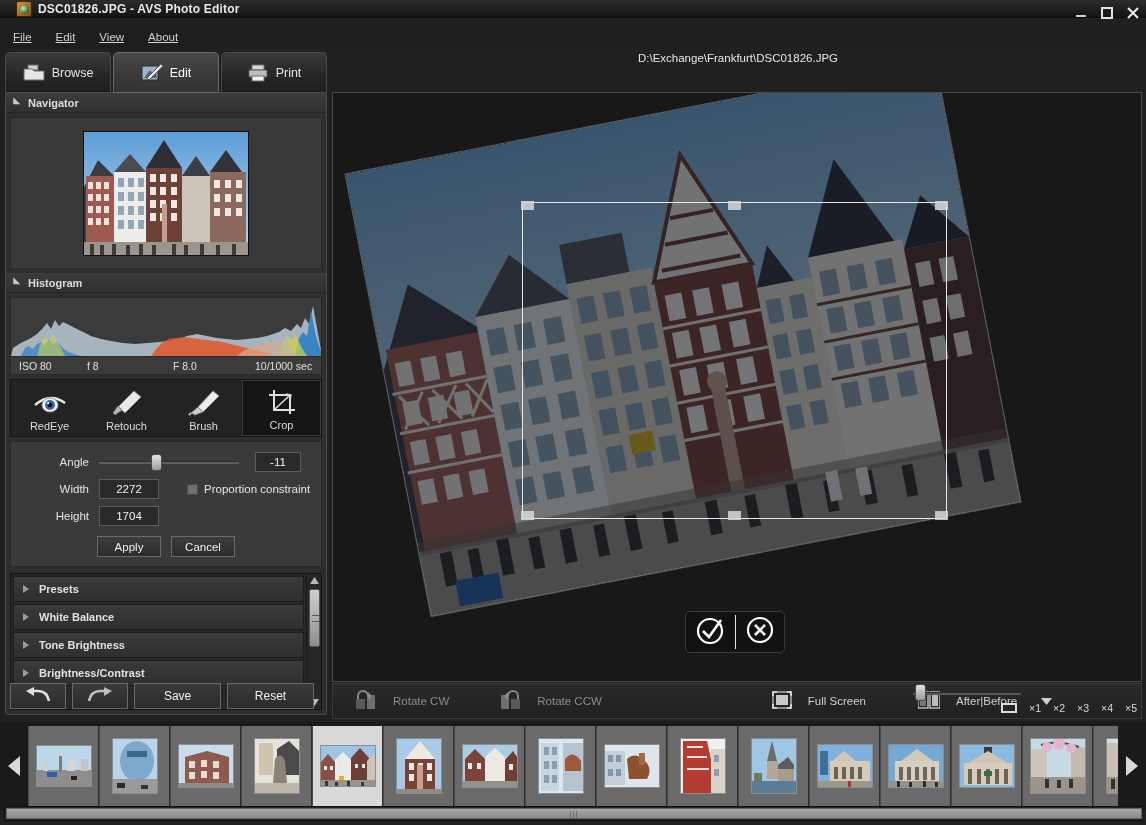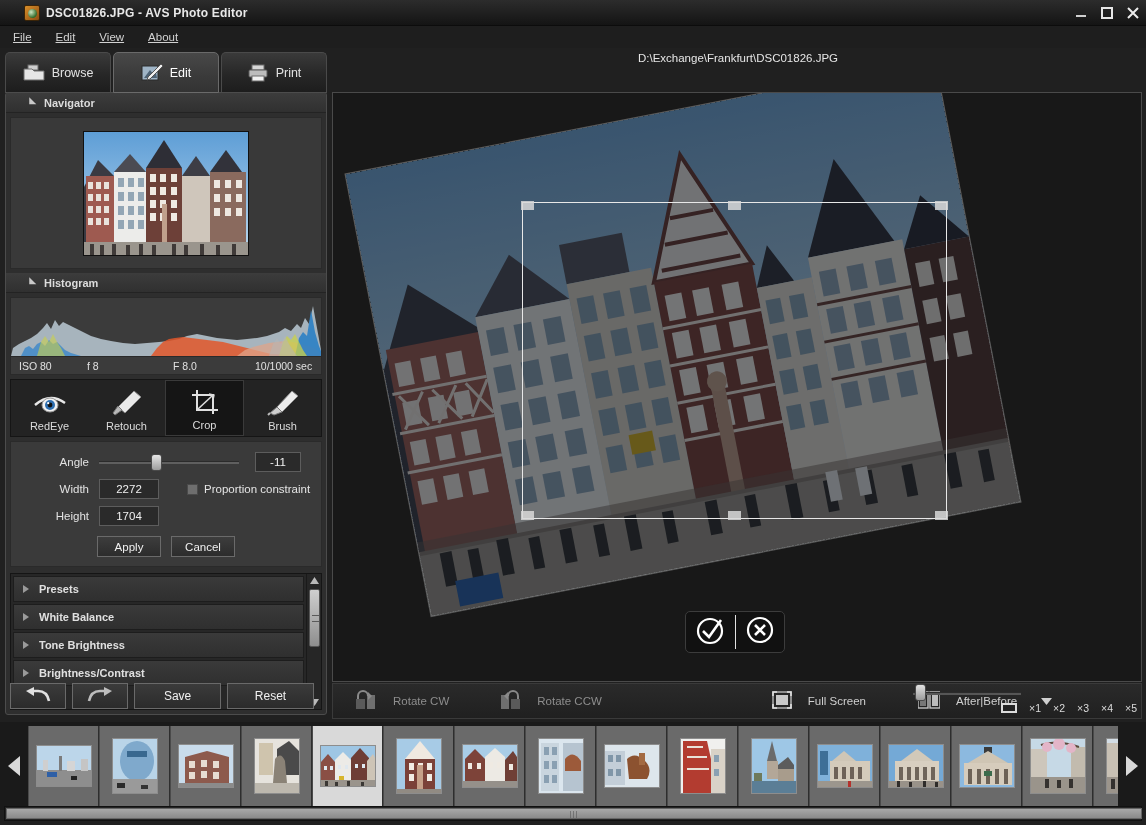--- a/index.html
+++ b/index.html
@@ -7,24 +7,24 @@
     width:1146px; height:825px; overflow:hidden;
     background:#1c1c1c;
     font-family:"Liberation Sans", sans-serif;
     color:#d6d6d6;
     -webkit-font-smoothing:antialiased;
   }
   #app{ position:relative; width:1146px; height:825px; background:#202020; }
 
   
   .titlebar{
-    position:absolute; left:0; top:0; width:1146px; height:26px;
+    position:absolute; left:0; top:0; width:1146px; height:18px;
     background:linear-gradient(180deg,#2c2c2c 0%,#141414 100%);
     border-bottom:1px solid #0c0c0c;
-    display:flex; align-items:center; padding:0 20px;
+    display:flex; align-items:center; padding:0 12px;
   }
   .app-icon{
     width:16px;height:16px;margin:0 6px 0 4px;border-radius:2px;
     background:linear-gradient(135deg,#d98f2a,#8d4d12);
     border:1px solid #3a2408; position:relative; flex:none;
   }
   .app-icon::after{
     content:""; position:absolute; left:3px; top:3px; width:9px;height:9px;
     border-radius:50%;
     background:radial-gradient(circle at 35% 35%,#cfe6c0,#2f6b2a 70%);
@@ -61,21 +61,21 @@
   }
   .tab .ticon{ width:22px;height:18px; position:relative; flex:none;}
 
   
   .leftpanel{
     position:absolute; left:5px; top:92px; width:322px; height:623px;
     background:#2e2e2e; border:1px solid #4c4c4c; border-radius:3px;
   }
   .sec-header{
     height:20px; background:linear-gradient(180deg,#3c3c3c,#303030);
-    border-bottom:1px solid #232323; display:flex; align-items:center; padding-left:20px; gap:8px;
+    border-bottom:1px solid #232323; display:flex; align-items:center; padding-left:4px; gap:8px;
     font-size:11px; font-weight:bold; color:#dcdcdc;
   }
   .tri-down{ width:0;height:0; border-left:5px solid transparent; border-top:5px solid #c9c9c9; border-right:5px solid transparent; transform:rotate(45deg);}
   .tri-right{ width:0;height:0; border-top:4px solid transparent;border-bottom:4px solid transparent;border-left:6px solid #9a9a9a;}
 
   .nav-body{
     height:152px; margin:4px; background:#393939; border:1px solid #2a2a2a;
     display:flex; align-items:center; justify-content:center;
   }
   .nav-thumb{ width:166px;height:125px; border:1px solid #111; overflow:hidden; position:relative;}
@@ -422,40 +422,40 @@
       </div>
       <div class="tool">
         <span class="ticn">
           <svg width="34" height="26" viewBox="0 0 34 26">
             <path d="M24 1 L31 7 L15 23 L8 17 Z" fill="#e9e9e9" stroke="#8a8a8a"></path>
             <path d="M12 20 L5 25 L3 23 L8 16 Z" fill="#b9b9b9" stroke="#777"></path>
           </svg>
         </span>
         <span>Retouch</span>
       </div>
+      <div class="tool">
+        <span class="ticn">
+          <svg width="34" height="26" viewBox="0 0 34 26">
+            <path d="M26 1 L32 6 L16 22 L11 17 Z" fill="#ededed" stroke="#8a8a8a"></path>
+            <path d="M11 17 L16 22 L8 25 L4 23 Z" fill="#cfcfcf" stroke="#7a7a7a"></path>
+            <path d="M4 23 L2 25" stroke="#bbb" stroke-width="2"></path>
+          </svg>
+        </span>
+        <span>Brush</span>
+      </div>
       <div class="tool active">
         <span class="ticn">
           <svg width="34" height="26" viewBox="0 0 34 26">
             <path d="M9 1 V21 H30" fill="none" stroke="#e0e0e0" stroke-width="2"></path>
             <path d="M4 6 H25 V25" fill="none" stroke="#e0e0e0" stroke-width="2"></path>
             <path d="M10 20 L24 7" stroke="#dcdcdc" stroke-width="1.6"></path>
             <path d="M21 5 L26 6 L25 11" fill="none" stroke="#dcdcdc" stroke-width="1.4"></path>
           </svg>
         </span>
         <span>Crop</span>
-      </div>
-      <div class="tool">
-        <span class="ticn">
-          <svg width="34" height="26" viewBox="0 0 34 26">
-            <path d="M26 1 L32 6 L16 22 L11 17 Z" fill="#ededed" stroke="#8a8a8a"></path>
-            <path d="M11 17 L16 22 L8 25 L4 23 Z" fill="#cfcfcf" stroke="#7a7a7a"></path>
-            <path d="M4 23 L2 25" stroke="#bbb" stroke-width="2"></path>
-          </svg>
-        </span>
-        <span>Brush</span>
       </div>
     </div>
 
     <div class="cropform">
       <div class="frow">
         <div class="flabel">Angle</div>
         <div class="slider">
           <div class="track"></div>
           <div class="knob"></div>
         </div>

